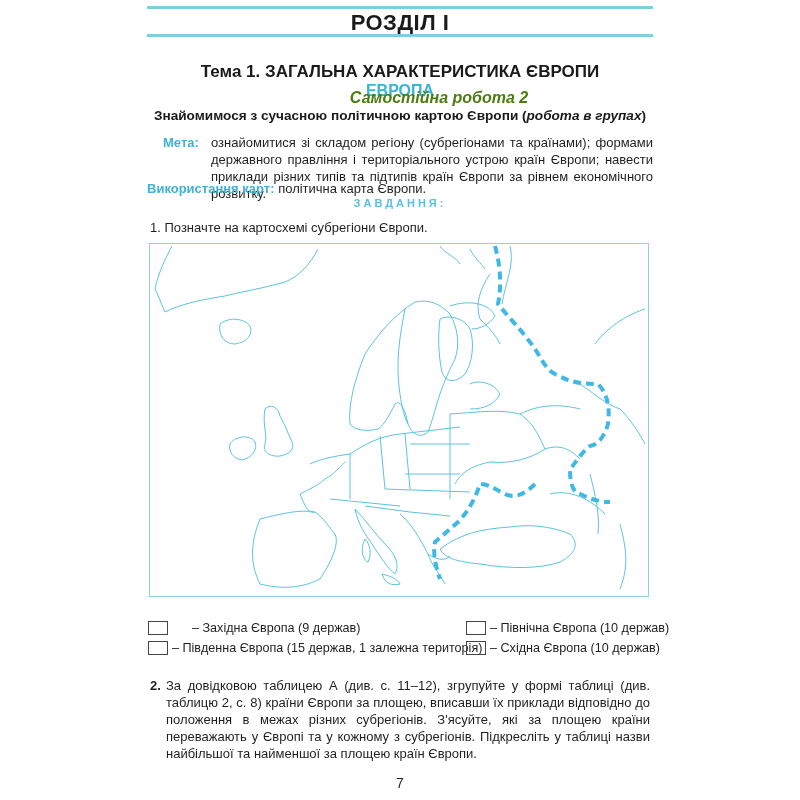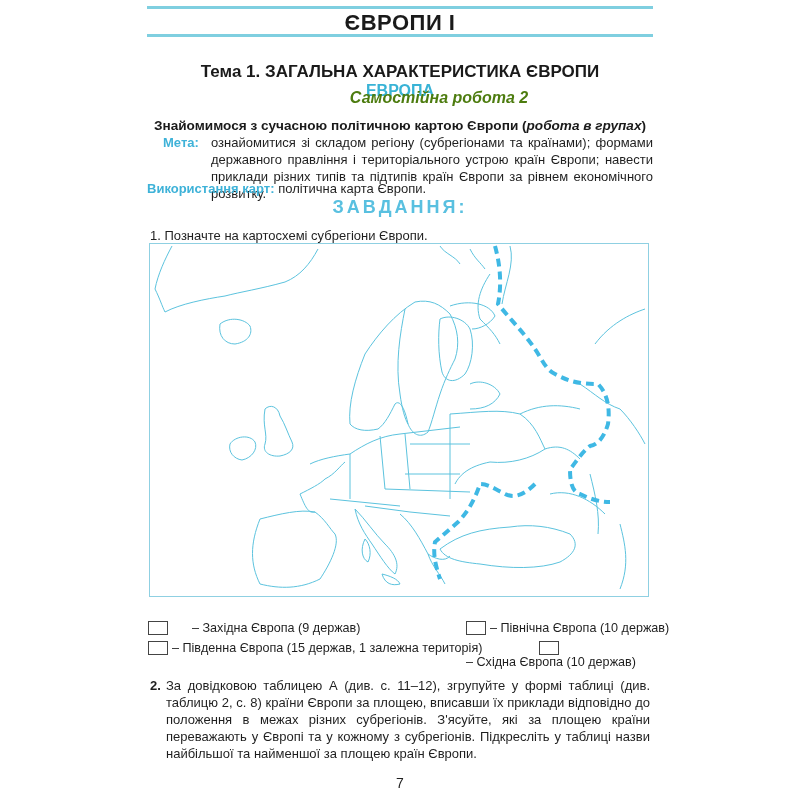--- a/index.html
+++ b/index.html
@@ -5,42 +5,42 @@
   html, body { margin:0; padding:0; background:#ffffff; }
   body { width:800px; height:800px; position:relative; overflow:hidden;
          font-family:"Liberation Sans", sans-serif; color:#1f1f1f; }
   .abs { position:absolute; }
   .rule { position:absolute; left:147px; width:506px; height:3px; background:#7fcfe0; }
   .center { position:absolute; left:0; width:800px; text-align:center; }
   .section-title { top:10px; font-size:22px; font-weight:bold; letter-spacing:0.5px; color:#1a1a1a; }
   .region-title { top:42px; font-size:16px; font-weight:bold; color:#39b3d6;margin-top:40px; }
   .topic-title { top:62px; font-size:17px; font-weight:bold; color:#1a1a1a; }
   .work-title { top:89px; font-size:16px; font-weight:bold; font-style:italic; color:#4d7c0f;margin-left:39px; }
-  .work-subtitle { top:118px; font-size:13.6px; font-weight:bold; color:#1a1a1a; }
+  .work-subtitle { top:108px; font-size:13.6px; font-weight:bold; color:#1a1a1a; }
   .label-accent { color:#3eb2d8; font-weight:bold; }
   .goal { top:134px; left:147px; width:506px; font-size:13px; line-height:17px; }
   .goal-label { position:absolute; left:0; top:0;padding-left:16px; }
   .goal-text { position:absolute; left:64px; top:0; width:442px; text-align:justify; }
   .maps { top:181px; left:147px; font-size:13px; }
-  .tasks-heading { top:197px; font-size:18px; font-weight:bold; letter-spacing:3px; color:#59c0e0; }
-  .task1 { top:228px; left:150px; font-size:13px; }
+  .tasks-heading { top:197px; font-size:11px; font-weight:bold; letter-spacing:3px; color:#59c0e0; }
+  .task1 { top:220px; left:150px; font-size:13px; }
   .map-box { left:149px; top:243px; width:500px; height:354px; border:1.5px solid #8fd0e2; box-sizing:border-box; }
   .map-box svg { position:absolute; left:0; top:0; }
   .legend-item { position:absolute; font-size:12.6px; display:flex; align-items:center; }
   .legend-box { width:20px; height:14px; border:1px solid #444; margin-right:4px; box-sizing:border-box; }
   .task2 { top:677px; left:150px; width:502px; font-size:13px; line-height:17px; }
   .task2-num { position:absolute; left:0; top:0; font-weight:bold; }
   .task2-text { position:absolute; left:16px; top:0; width:484px; text-align:justify; }
   .page-num { top:775px; font-size:14px; }
 </style>
 </head>
 <body>
 
 <div class="rule" style="top:6px;"></div>
-<div class="center section-title">ЄВРОПИ І</div>
+<div class="center section-title">РОЗДІЛ І</div>
 <div class="rule" style="top:34px;"></div>
 
 <div class="center region-title">ЕВРОПА</div>
 <div class="center topic-title">Тема 1. ЗАГАЛЬНА ХАРАКТЕРИСТИКА ЄВРОПИ</div>
 <div class="center work-title">Самостійна робота 2</div>
 <div class="center work-subtitle"><span>Знайомимося з сучасною політичною картою Європи (</span><i>робота в групах</i><span>)</span></div>
 
 <div class="abs goal">
   <span class="goal-label label-accent">Мета:</span>
   <span class="goal-text">ознайомитися зі складом регіону (субрегіонами та країнами); формами державного правління і територіального устрою країн Європи; навести приклади різних типів та підтипів країн Європи за рівнем економічного розвитку.</span>
@@ -112,21 +112,21 @@
   <span>– Західна Європа (9 держав)</span>
 </div>
 <div class="legend-item" style="left:466px; top:621px;align-items:flex-end;">
   <span class="legend-box"></span>
   <span>– Північна Європа (10 держав)</span>
 </div>
 <div class="legend-item" style="left:148px; top:641px;">
   <span class="legend-box"></span>
   <span>– Південна Європа (15 держав, 1 залежна територія)</span>
 </div>
-<div class="legend-item" style="left:466px; top:641px;flex-direction:column;">
+<div class="legend-item" style="left:466px; top:641px;">
   <span class="legend-box"></span>
   <span>– Східна Європа (10 держав)</span>
 </div>
 
 <div class="abs task2">
   <span class="task2-num">2.</span>
   <span class="task2-text">За довідковою таблицею А (див. с. 11–12), згрупуйте у формі таблиці (див. таблицю 2, с. 8) країни Європи за площею, вписавши їх приклади відповідно до положення в межах різних субрегіонів. З'ясуйте, які за площею країни переважають у Європі та у кожному з субрегіонів. Підкресліть у таблиці назви найбільшої та найменшої за площею країн Європи.</span>
 </div>
 
 <div class="center page-num">7</div>

